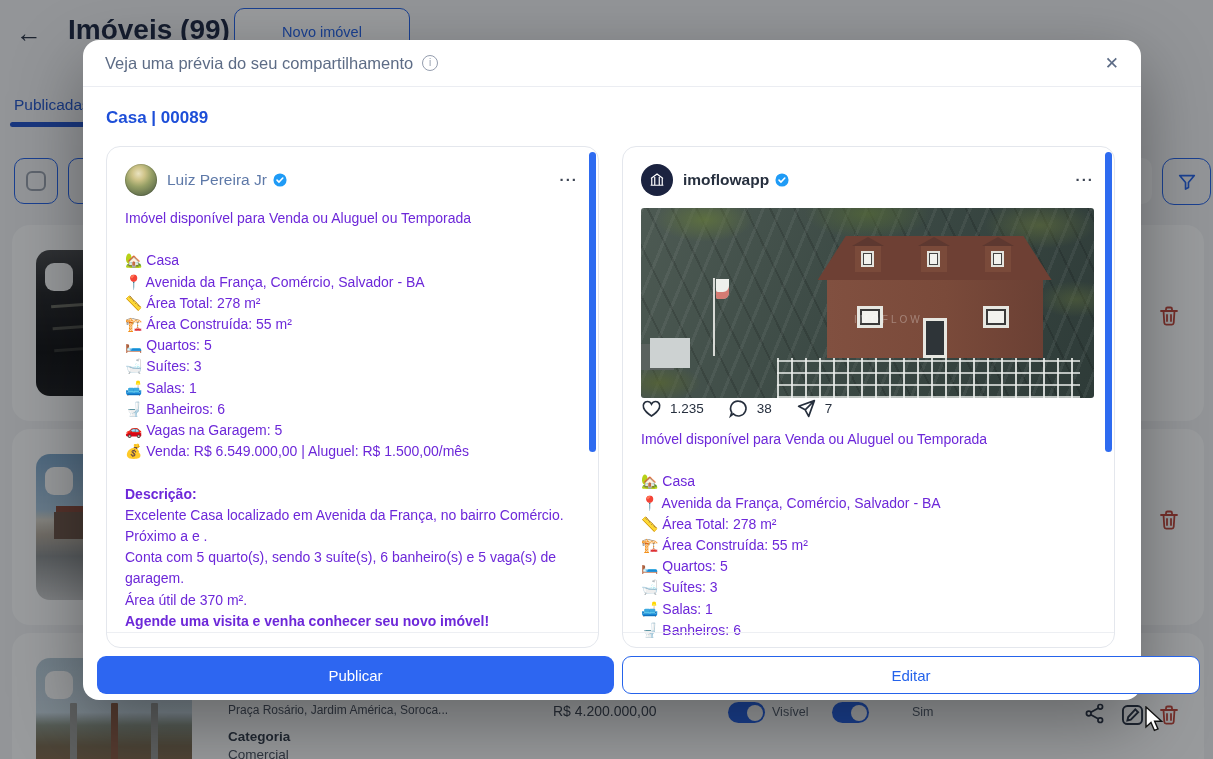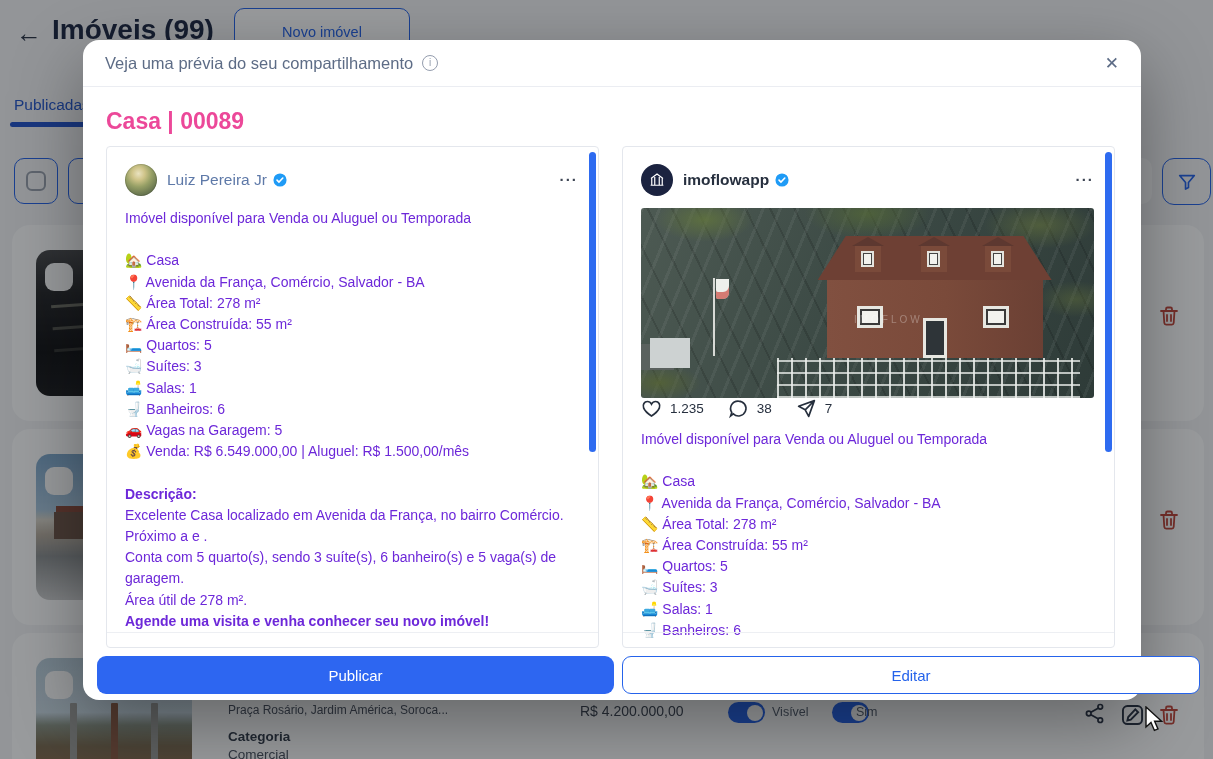--- a/index.html
+++ b/index.html
@@ -3,21 +3,21 @@
 <meta charset="utf-8">
 <style>
   * { margin:0; padding:0; box-sizing:border-box; }
   html,body { width:1213px; height:759px; }
   body { font-family:"Liberation Sans", sans-serif; background:#888; }
   .page { position:relative; width:1213px; height:759px; overflow:hidden; background:#f4f5f7; }
 
   
   .app { position:absolute; inset:0; }
   .back-arrow { position:absolute; left:16px; top:18px; font-size:26px; color:#2b3446; cursor:pointer; }
-  .page-title { position:absolute; left:52px; top:14px; font-size:28px; font-weight:bold; color:#1d2742; }
+  .page-title { position:absolute; left:68px; top:14px; font-size:28px; font-weight:bold; color:#1d2742; }
   .new-btn { position:absolute; left:234px; top:8px; width:176px; height:50px; border:1.6px solid #2563eb;
              border-radius:10px; background:#fff; color:#2563eb; font-size:14.5px; text-align:center; line-height:47px; }
   .tab { position:absolute; left:14px; top:96px; font-size:15.5px; color:#2456cc; }
   .tab-underline { position:absolute; left:10px; top:122px; width:102px; height:5px; background:#2353cb; border-radius:3px; }
   .tool-sq { position:absolute; top:158px; width:44px; height:46px; border:1.6px solid #2563eb; border-radius:10px; }
   .tool-sq .inner { position:absolute; left:11px; top:12px; width:20px; height:20px; border:2px solid #9aa1ad; border-radius:6px; }
   .search-box { position:absolute; left:124px; top:158px; width:1028px; height:46px; background:#fff; border-radius:10px; }
   .filter-btn { position:absolute; left:1162px; top:158px; width:49px; height:47px; border:1.6px solid #2563eb;
                 border-radius:12px; display:flex; align-items:center; justify-content:center; background:transparent; }
   .row-card { position:absolute; left:12px; width:1192px; height:196px; background:#fff; border-radius:18px; }
@@ -27,41 +27,41 @@
   .thumb1-img { position:absolute; inset:0; background:linear-gradient(180deg,#4a4a4c 0%,#262628 30%,#121214 70%,#1b1b1d 100%); }
   .thumb1-img:after { content:""; position:absolute; left:10%; top:35%; width:80%; height:3px; background:rgba(255,255,220,.35); box-shadow:0 22px 0 rgba(255,255,220,.25), 0 44px 0 rgba(255,255,220,.15); transform:rotate(-4deg); }
   .thumb2-img { position:absolute; inset:0; background:linear-gradient(180deg,#7fa8cc 0%,#a9c6dd 38%,#d8d4c9 45%,#b9aea0 55%,#8e9192 70%,#cfcfcf 100%); }
   .thumb2-img:after { content:""; position:absolute; left:12%; top:40%; width:76%; height:18%; background:#6e5547; box-shadow:0 -8px 0 -2px #8a4a3c; }
   .thumb3-img { position:absolute; inset:0; background:linear-gradient(180deg,#b9cdda 0%,#c9d8e2 34%,#8a9284 42%,#7a6a50 55%,#8a6a4e 72%,#9c7a58 100%); }
   .thumb3-img i { position:absolute; top:28%; width:7px; height:60%; background:#9a9a96; border-radius:1px; }
   .row-trash { position:absolute; right:22px; width:26px; height:26px; background:none; border:none; }
   .row-body-addr { position:absolute; left:216px; top:70px; width:268px; font-size:12px; color:#4a5260; white-space:nowrap; overflow:hidden; }
   .row-cat-label { position:absolute; left:216px; top:96px; font-size:13.5px; font-weight:bold; color:#333b49; }
   .row-cat-value { position:absolute; left:216px; top:114px; font-size:13.5px; color:#4a5260; }
-  .row-price { position:absolute; left:568px; top:70px; font-size:14px; color:#3e4654; }
+  .row-price { position:absolute; left:541px; top:70px; font-size:14px; color:#3e4654; }
   .toggle { position:absolute; top:69px; width:37px; height:21px; background:#2563eb; border-radius:11px; }
   .toggle .knob { position:absolute; right:2.5px; top:2.5px; width:16px; height:16px; background:#fff; border-radius:50%; }
   .toggle-label { position:absolute; top:72px; font-size:12.5px; color:#555f6e; }
   .row-icon { position:absolute; top:68px; width:28px; height:28px; background:none; border:none; }
 
   
   .dim { position:absolute; inset:0; background:rgba(13,16,22,0.42); }
 
   
   .modal { position:absolute; left:83px; top:40px; width:1058px; height:660px; background:#fff; border-radius:16px;
            box-shadow:0 24px 70px rgba(0,0,0,.35); }
   .modal-header { position:absolute; left:0; top:0; right:0; height:47px; border-bottom:1px solid #ebedf2;
                   display:flex; align-items:center; padding:0 22px; }
   .modal-title { font-size:16.5px; color:#5d6c86; }
   .info-ic { margin-left:9px; width:16px; height:16px; border:1.4px solid #949dae; border-radius:50%;
              color:#949dae; font-size:10px; line-height:13px; text-align:center; font-style:normal; }
   .close-btn { margin-left:auto; background:none; border:none; color:#5d6c86; font-size:17px; cursor:pointer; }
-  .modal-heading { position:absolute; left:23px; top:68px; font-size:23px; font-weight:bold; color:#ec4899; }
-
-  .post-card { position:absolute; top:106px; width:493px; height:502px; border:1px solid #e4e7ed; border-radius:4px;
+  .modal-heading { position:absolute; left:23px; top:68px; font-size:17px; font-weight:bold; color:#1d4ed8; }
+
+  .post-card { position:absolute; top:106px; width:493px; height:502px; border:1px solid #e4e7ed; border-radius:14px;
                overflow:hidden; padding:15px 20px 0 18px; background:#fff; }
   .post-card.left { left:23px; }
   .post-card.right { left:539px; }
   .scroll-thumb { position:absolute; right:2px; top:5px; width:7px; height:300px; background:#2e6bf0; border-radius:4px; }
   .post-card:after { content:""; position:absolute; left:0; right:0; bottom:14px; border-top:1px solid #edeff3; }
 
   .post-head { display:flex; align-items:center; height:36px; }
   .avatar { width:32px; height:32px; border-radius:50%; flex:0 0 32px; }
   .avatar.photo { background:radial-gradient(circle at 42% 30%, #e9e2c0 0%, #cfc489 22%, #97a066 45%, #6d7a52 70%, #53604a 100%); box-shadow:inset 0 0 0 1px rgba(0,0,0,.12); }
   .avatar.brand { background:#1b2340; display:flex; align-items:center; justify-content:center; }
@@ -175,21 +175,21 @@
       <div class="row-cat-label">Categoria</div>
       <div class="row-cat-value">Comercial</div>
       <div class="row-price">R$ 4.200.000,00</div>
       <div class="toggle" style="left:716px;">
           <span class="knob"></span>
         </div>
       <span class="toggle-label" style="left:760px;">Visível</span>
       <div class="toggle" style="left:820px;">
           <span class="knob"></span>
         </div>
-      <span class="toggle-label" style="left:844px;">Sim</span>
+      <span class="toggle-label" style="left:900px;">Sim</span>
       <button class="row-icon" style="left:1068px;">
         <svg width="23" height="23" viewBox="0 0 24 24" fill="none" stroke="#2b3446" stroke-width="1.8">
             <circle cx="18" cy="5" r="2.4"></circle>
             <circle cx="6" cy="12" r="2.4"></circle>
             <circle cx="18" cy="19" r="2.4"></circle>
             <path d="M8.2 10.8l7.6-4.4M8.2 13.2l7.6 4.4"></path>
           </svg>
       </button>
       <button class="row-icon" style="left:1106px;">
         <svg width="27" height="27" viewBox="0 0 24 24" fill="none" stroke="#2b3446" stroke-width="1.7" stroke-linecap="round">
@@ -236,21 +236,21 @@
           <div class="post-line">🛁 Suítes: 3</div>
           <div class="post-line">🛋️ Salas: 1</div>
           <div class="post-line">🚽 Banheiros: 6</div>
           <div class="post-line">🚗 Vagas na Garagem: 5</div>
           <div class="post-line">💰 Venda: R$ 6.549.000,00 | Aluguel: R$ 1.500,00/mês</div>
           <div class="post-line">&nbsp;</div>
           <div class="post-line bold">Descrição:</div>
           <div class="post-line">Excelente Casa localizado em Avenida da França, no bairro Comércio.</div>
           <div class="post-line">Próximo a e .</div>
           <div class="post-line">Conta com 5 quarto(s), sendo 3 suíte(s), 6 banheiro(s) e 5 vaga(s) de garagem.</div>
-          <div class="post-line">Área útil de 278 m².</div>
+          <div class="post-line">Área útil de 370 m².</div>
           <div class="post-line bold">Agende uma visita e venha conhecer seu novo imóvel!</div>
         </div>
       <div class="scroll-thumb"></div>
     </div>
 
     <div class="post-card right">
       <div class="post-head">
         <span class="avatar brand">
           <svg width="18" height="18" viewBox="0 0 24 24" fill="none" stroke="#fff" stroke-width="1.6">
               <path d="M5 19V10M9 19V8M12 5l0-1M15 19V8M19 19V10M4 10l8-6 8 6M3.5 19h17"></path>

